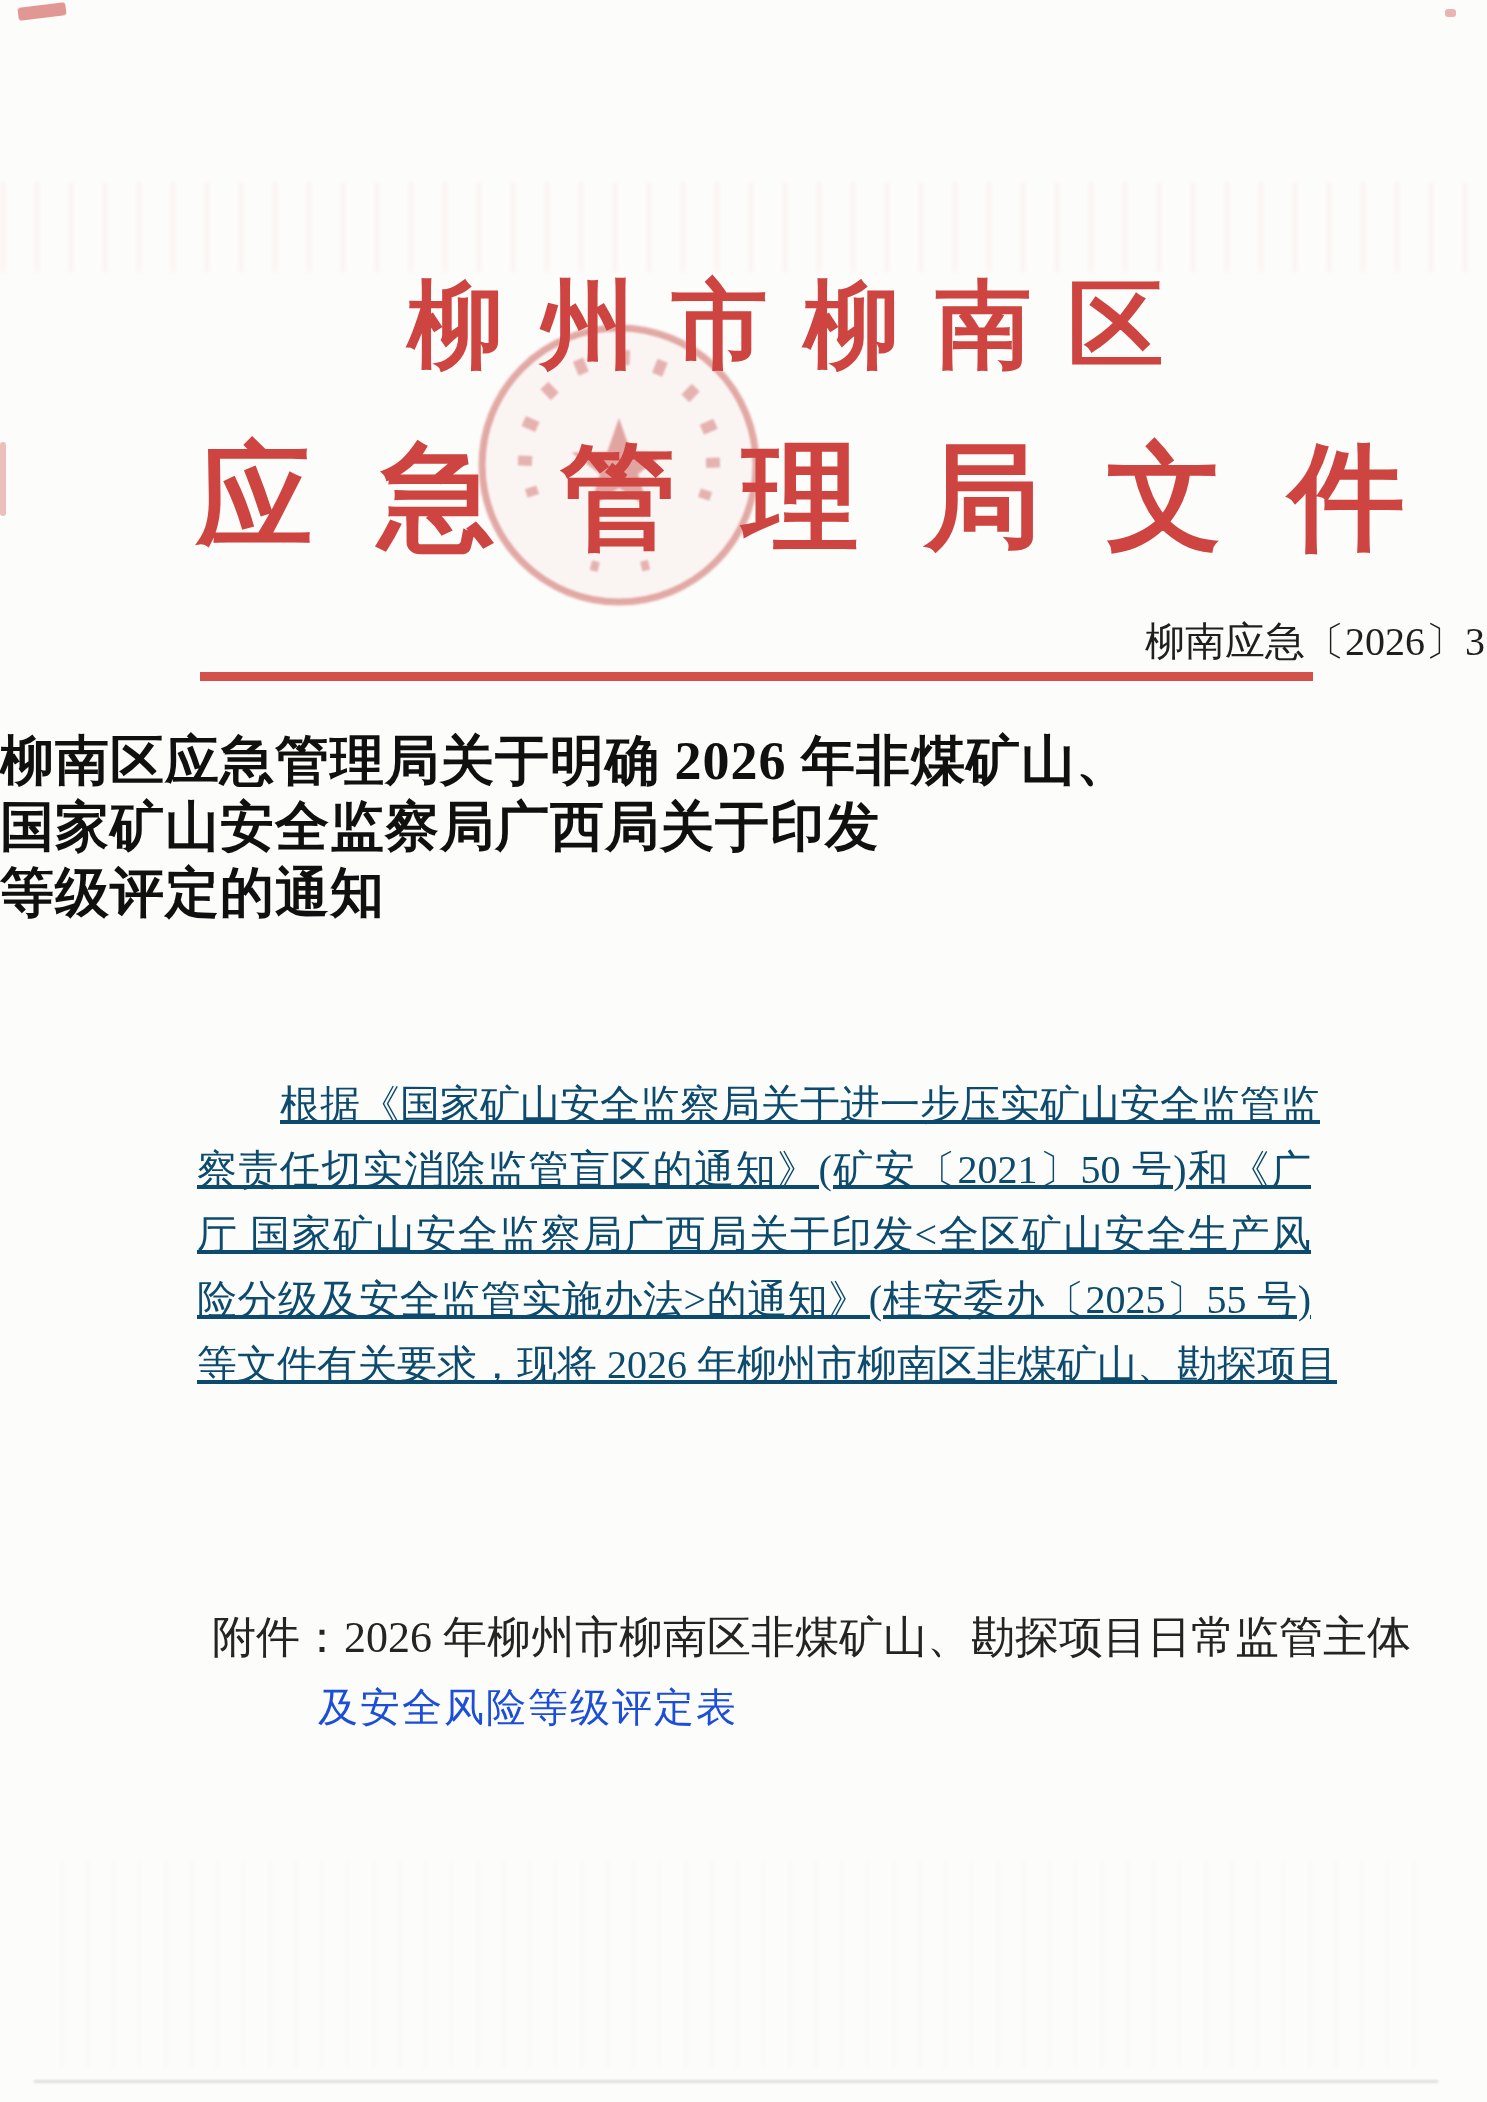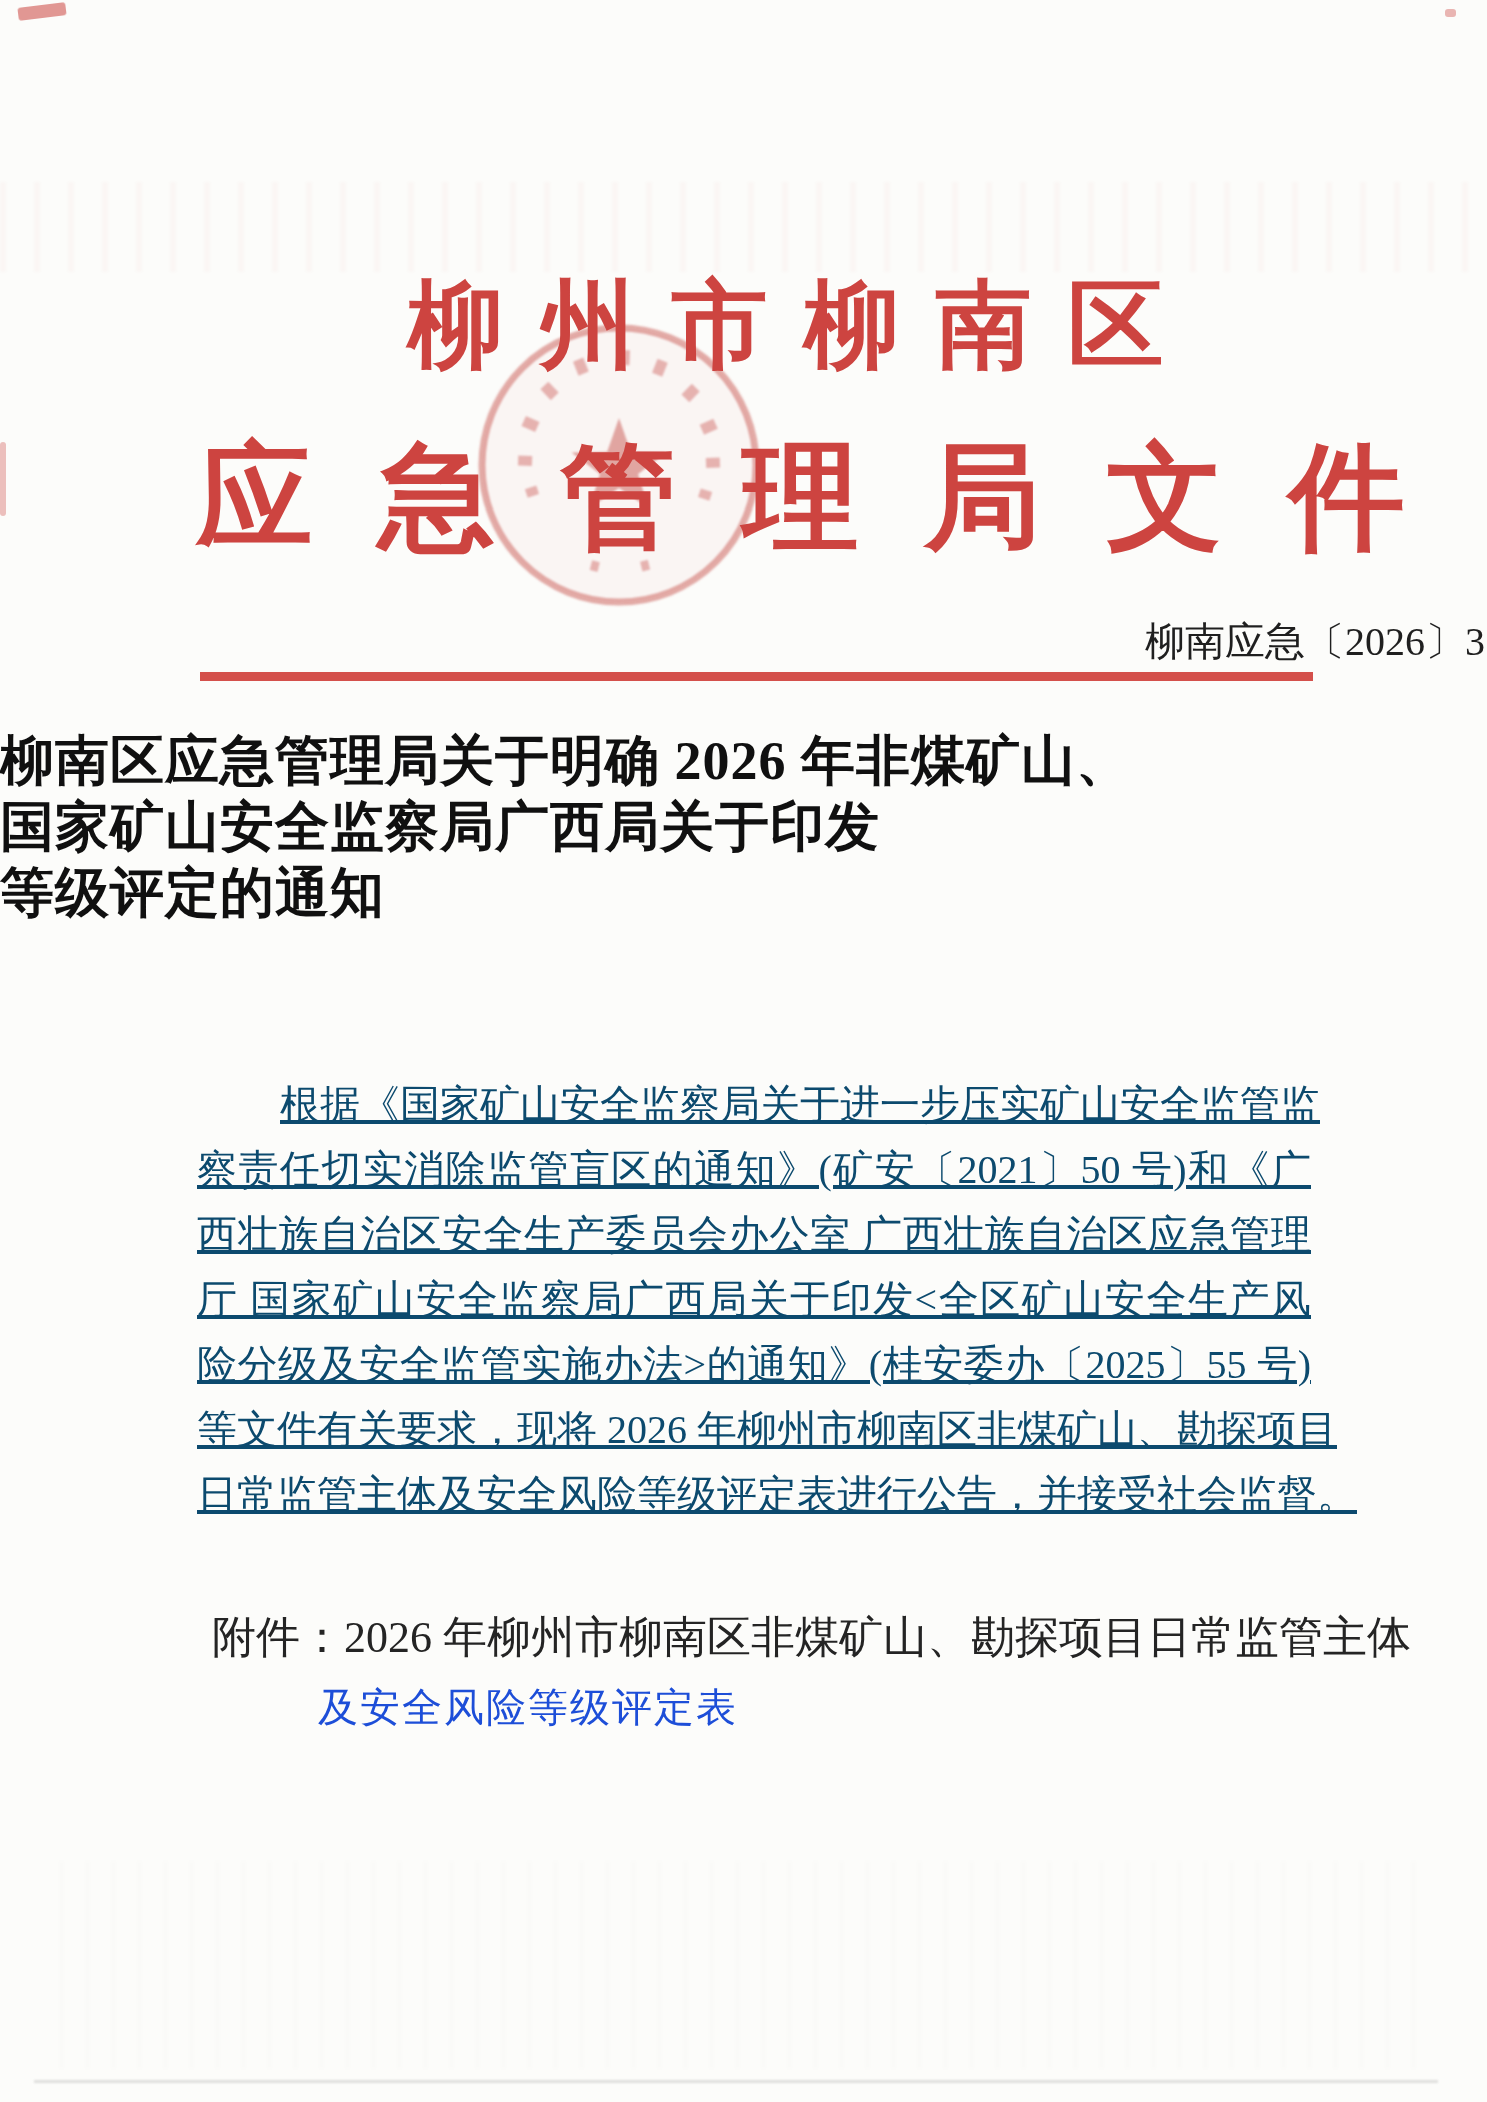--- a/index.html
+++ b/index.html
@@ -138,25 +138,23 @@
   <div class="title">
     <div>柳南区应急管理局关于明确 2026 年非煤矿山、</div>
     <div>国家矿山安全监察局广西局关于印发</div>
     <div>等级评定的通知</div>
   </div>
 
 
   <div class="para">
     <div class="line indent">根据《国家矿山安全监察局关于进一步压实矿山安全监管监</div>
     <div class="line">察责任切实消除监管盲区的通知》(矿安〔2021〕50 号)和《广</div>
-    <div class="line">西壮族自治区安全生产委员会办公室 广西壮族自治区应急管理</div>
     <div class="line">厅 国家矿山安全监察局广西局关于印发&lt;全区矿山安全生产风</div>
     <div class="line">险分级及安全监管实施办法&gt;的通知》(桂安委办〔2025〕55 号)</div>
     <div class="line">等文件有关要求，现将 2026 年柳州市柳南区非煤矿山、勘探项目</div>
-    <div class="line">日常监管主体及安全风险等级评定表进行公告，并接受社会监督。</div>
   </div>
 
   <div class="att1">附件：2026 年柳州市柳南区非煤矿山、勘探项目日常监管主体</div>
   <div class="att2">及安全风险等级评定表</div>
 
   <div class="bleed-haze"></div>
   <div class="bleed-line"></div>
 </div>
 
 </body></html>

